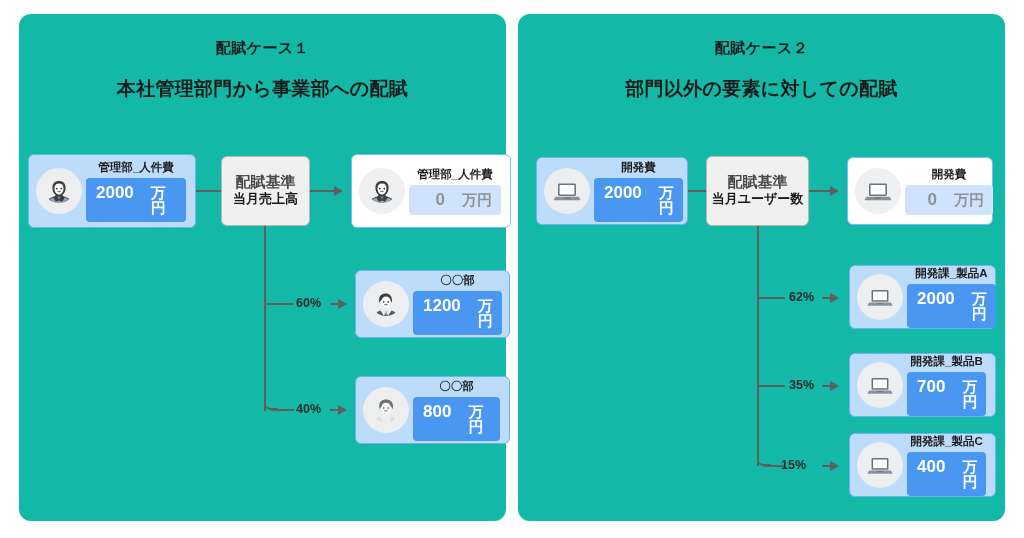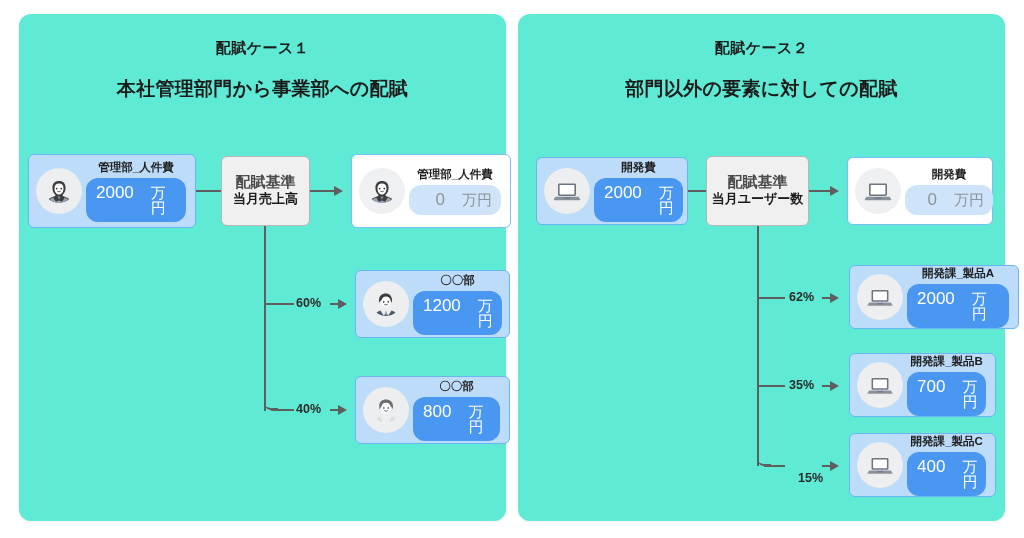--- a/index.html
+++ b/index.html
@@ -13,21 +13,21 @@
     position: relative;
     width: 1024px; height: 538px;
     background: #ffffff;
   }
 
   
   .panel {
     position: absolute;
     top: 14px;
     height: 507px;
-    background: #5eead4;
+    background: #14b8a6;
     border-radius: 12px;
     box-shadow: 0 1px 3px rgba(0,0,0,0.07);
   }
   .panel-left  { left: 19px;  width: 487px; }
   .panel-right { left: 518px; width: 487px; }
 
   .panel-title {
     position: absolute;
     left: 0; right: 0;
     text-align: center;
@@ -73,22 +73,22 @@
   }
   .card-label {
     font-size: 11.5px;
     font-weight: bold;
     color: #1d1d1d;
     line-height: 15px;
     margin-bottom: 3px;
     white-space: nowrap;
   }
   .amount {
-    border-radius: 12px;
-    font-weight: normal;
+    border-radius: 4px;
+    font-weight: bold;
     line-height: 1;
     display: flex;
     align-items: baseline;
     justify-content: flex-end;
   }
   .amount-blue {
     background: #4a97f2;
     color: #ffffff;
     padding: 6px 9px 7px 10px;
   }
@@ -326,21 +326,21 @@
     </div>
 
     <div class="conn conn-v" style="left:239px; top:212px; height:240px;"></div>
     <div class="elbow" style="left:239px; top:212px; width:14px; height:240px; border-left:none;"></div>
 
     <div class="conn conn-h" style="left:239px; top:283px; width:28px;"></div>
     <div class="pct" style="left:271px; top:276px;">62%</div>
     <div class="conn conn-h" style="left:304px; top:283px; width:10px;"></div>
     <div class="arrow-head" style="left:312px; top:278.5px;"></div>
 
-    <div class="card card-filled" style="left:331px; top:251px; width:170px; height:64px;">
+    <div class="card card-filled" style="left:331px; top:251px; width:147px; height:64px;">
       <span class="avatar">
         <svg width="30" height="30" viewBox="0 0 32 32">
           <rect x="7" y="8.5" width="18" height="12.5" rx="1.4" fill="#6c7480"></rect>
           <rect x="8.6" y="10" width="14.8" height="9.5" rx=".6" fill="#ffffff"></rect>
           <path d="M4.5 21.8h23l1.6 2.3a.7.7 0 0 1-.6 1.1H3.5a.7.7 0 0 1-.6-1.1z" fill="#8a919b"></path>
           <rect x="12.6" y="22.6" width="6.8" height="1.1" rx=".5" fill="#6c7480"></rect>
         </svg>
       </span>
       <span class="card-body">
         <span class="card-label">開発課_製品A</span>
@@ -368,21 +368,21 @@
       <span class="card-body">
         <span class="card-label">開発課_製品B</span>
         <span class="amount amount-blue">
           <span class="num">700</span>
             <span class="unit">万円</span>
         </span>
       </span>
     </div>
 
     <div class="conn conn-h" style="left:246px; top:451px; width:21px;"></div>
-    <div class="pct" style="left:280px; top:444px;margin-top:13px;">15%</div>
+    <div class="pct" style="left:263px; top:444px;">15%</div>
     <div class="conn conn-h" style="left:304px; top:451px; width:10px;"></div>
     <div class="arrow-head" style="left:312px; top:446.5px;"></div>
 
     <div class="card card-filled" style="left:331px; top:419px; width:147px; height:64px;">
       <span class="avatar">
         <svg width="30" height="30" viewBox="0 0 32 32">
           <rect x="7" y="8.5" width="18" height="12.5" rx="1.4" fill="#6c7480"></rect>
           <rect x="8.6" y="10" width="14.8" height="9.5" rx=".6" fill="#ffffff"></rect>
           <path d="M4.5 21.8h23l1.6 2.3a.7.7 0 0 1-.6 1.1H3.5a.7.7 0 0 1-.6-1.1z" fill="#8a919b"></path>
           <rect x="12.6" y="22.6" width="6.8" height="1.1" rx=".5" fill="#6c7480"></rect>

